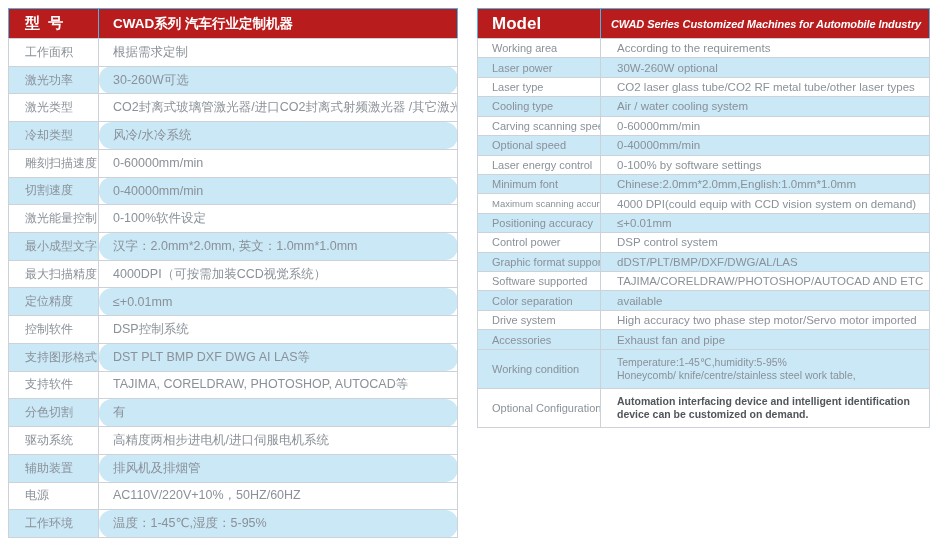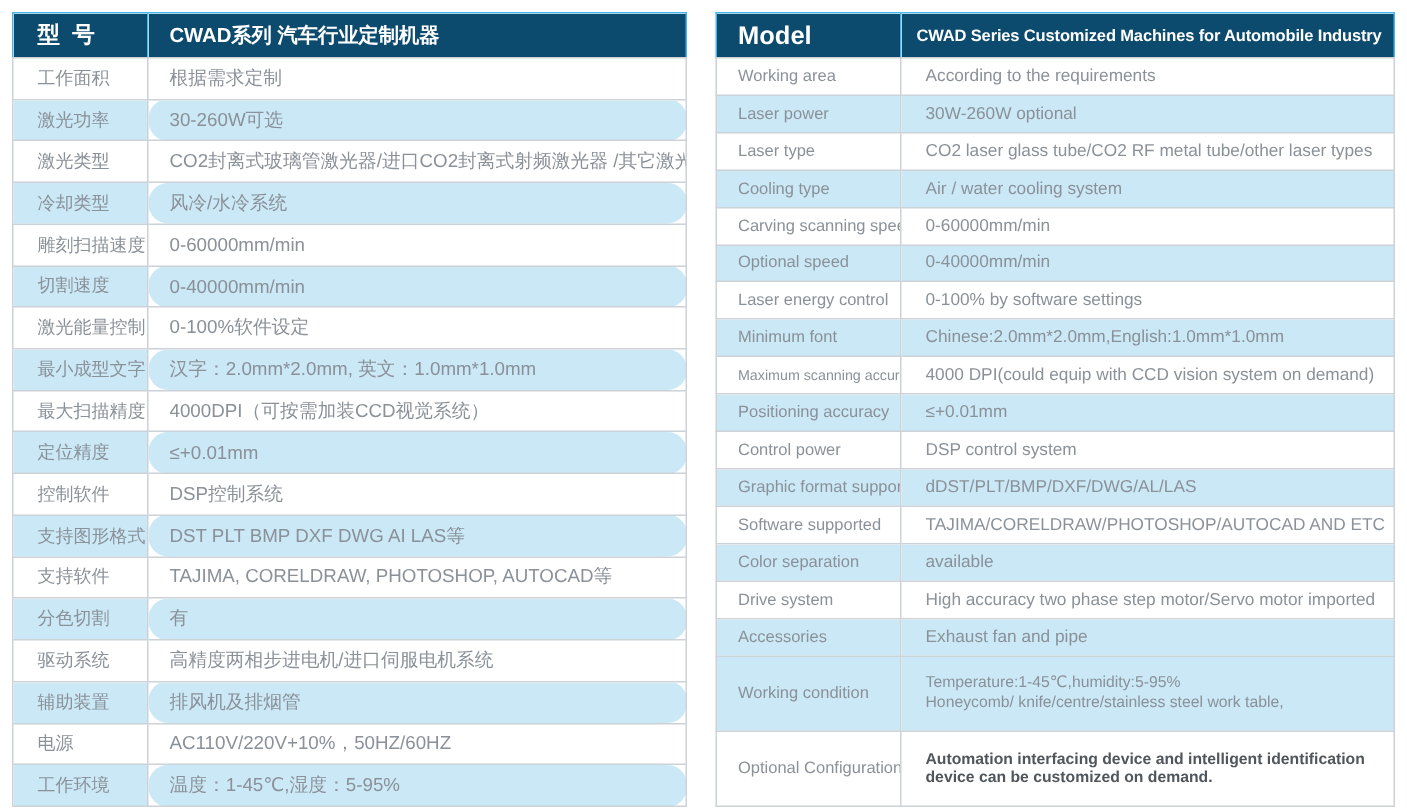--- a/index.html
+++ b/index.html
@@ -6,42 +6,42 @@
   body{
     width:938px;height:541px;position:relative;background:#ffffff;
     font-family:"Liberation Sans","DejaVu Sans",sans-serif;
     overflow:hidden;
   }
   table.spec{
     position:absolute;border-collapse:collapse;table-layout:fixed;
     border:1px solid #ccd2d7;
   }
   table.cn{left:8px;top:8px;width:450px;height:530px;}
-  table.en{left:477px;top:8px;width:453px;height:530px;}
+  table.en{left:477px;top:8px;width:453px;height:420px;}
   td{
     border:1px solid #ccd2d7;color:#8a9198;vertical-align:middle;
     overflow:hidden;padding:0;
   }
   tr.hdr{height:30px;}
   tr.hdr td{
-    background:#0c4a6e;color:#ffffff;font-weight:bold;
+    background:#b91c1c;color:#ffffff;font-weight:bold;
     border-color:#49b4e7;border-bottom-color:#ccd2d7;margin-top:38px;
   }
   td.hval{border-left:1px solid rgba(0,0,0,0.18);}
   tr.alt td{background:#cbe8f7;}
   .lbl,.val{white-space:nowrap;}
   .val.twolines{white-space:normal;}
   
   .cn .hlbl{font-size:15px;padding-left:16px;letter-spacing:2px;}
   .cn .hval{font-size:13.5px;padding-left:14px;}
   .cn .lbl{font-size:12px;padding-left:16px;}
   .cn .val{font-size:12.5px;padding-left:14px;border-radius:13px;}
   
   .en .hlbl{font-size:17px;font-weight:600;padding-left:14px;}
-  .en .hval{font-size:11px;padding-left:10px;letter-spacing:-0.1px;}
+  .en .hval{font-size:11px;padding-left:10px;letter-spacing:-0.1px;font-style:italic;}
   .en .lbl{font-size:11px;padding-left:14px;}
   .en .lbl.small{font-size:9.5px;}
   .en .val{font-size:11.5px;padding-left:16px;}
   .val.strong{color:#50565b;font-weight:bold;}
   .val.twolines{font-size:10.5px;line-height:1.2;}
 </style>
 </head>
 <body>
 
 <div>

